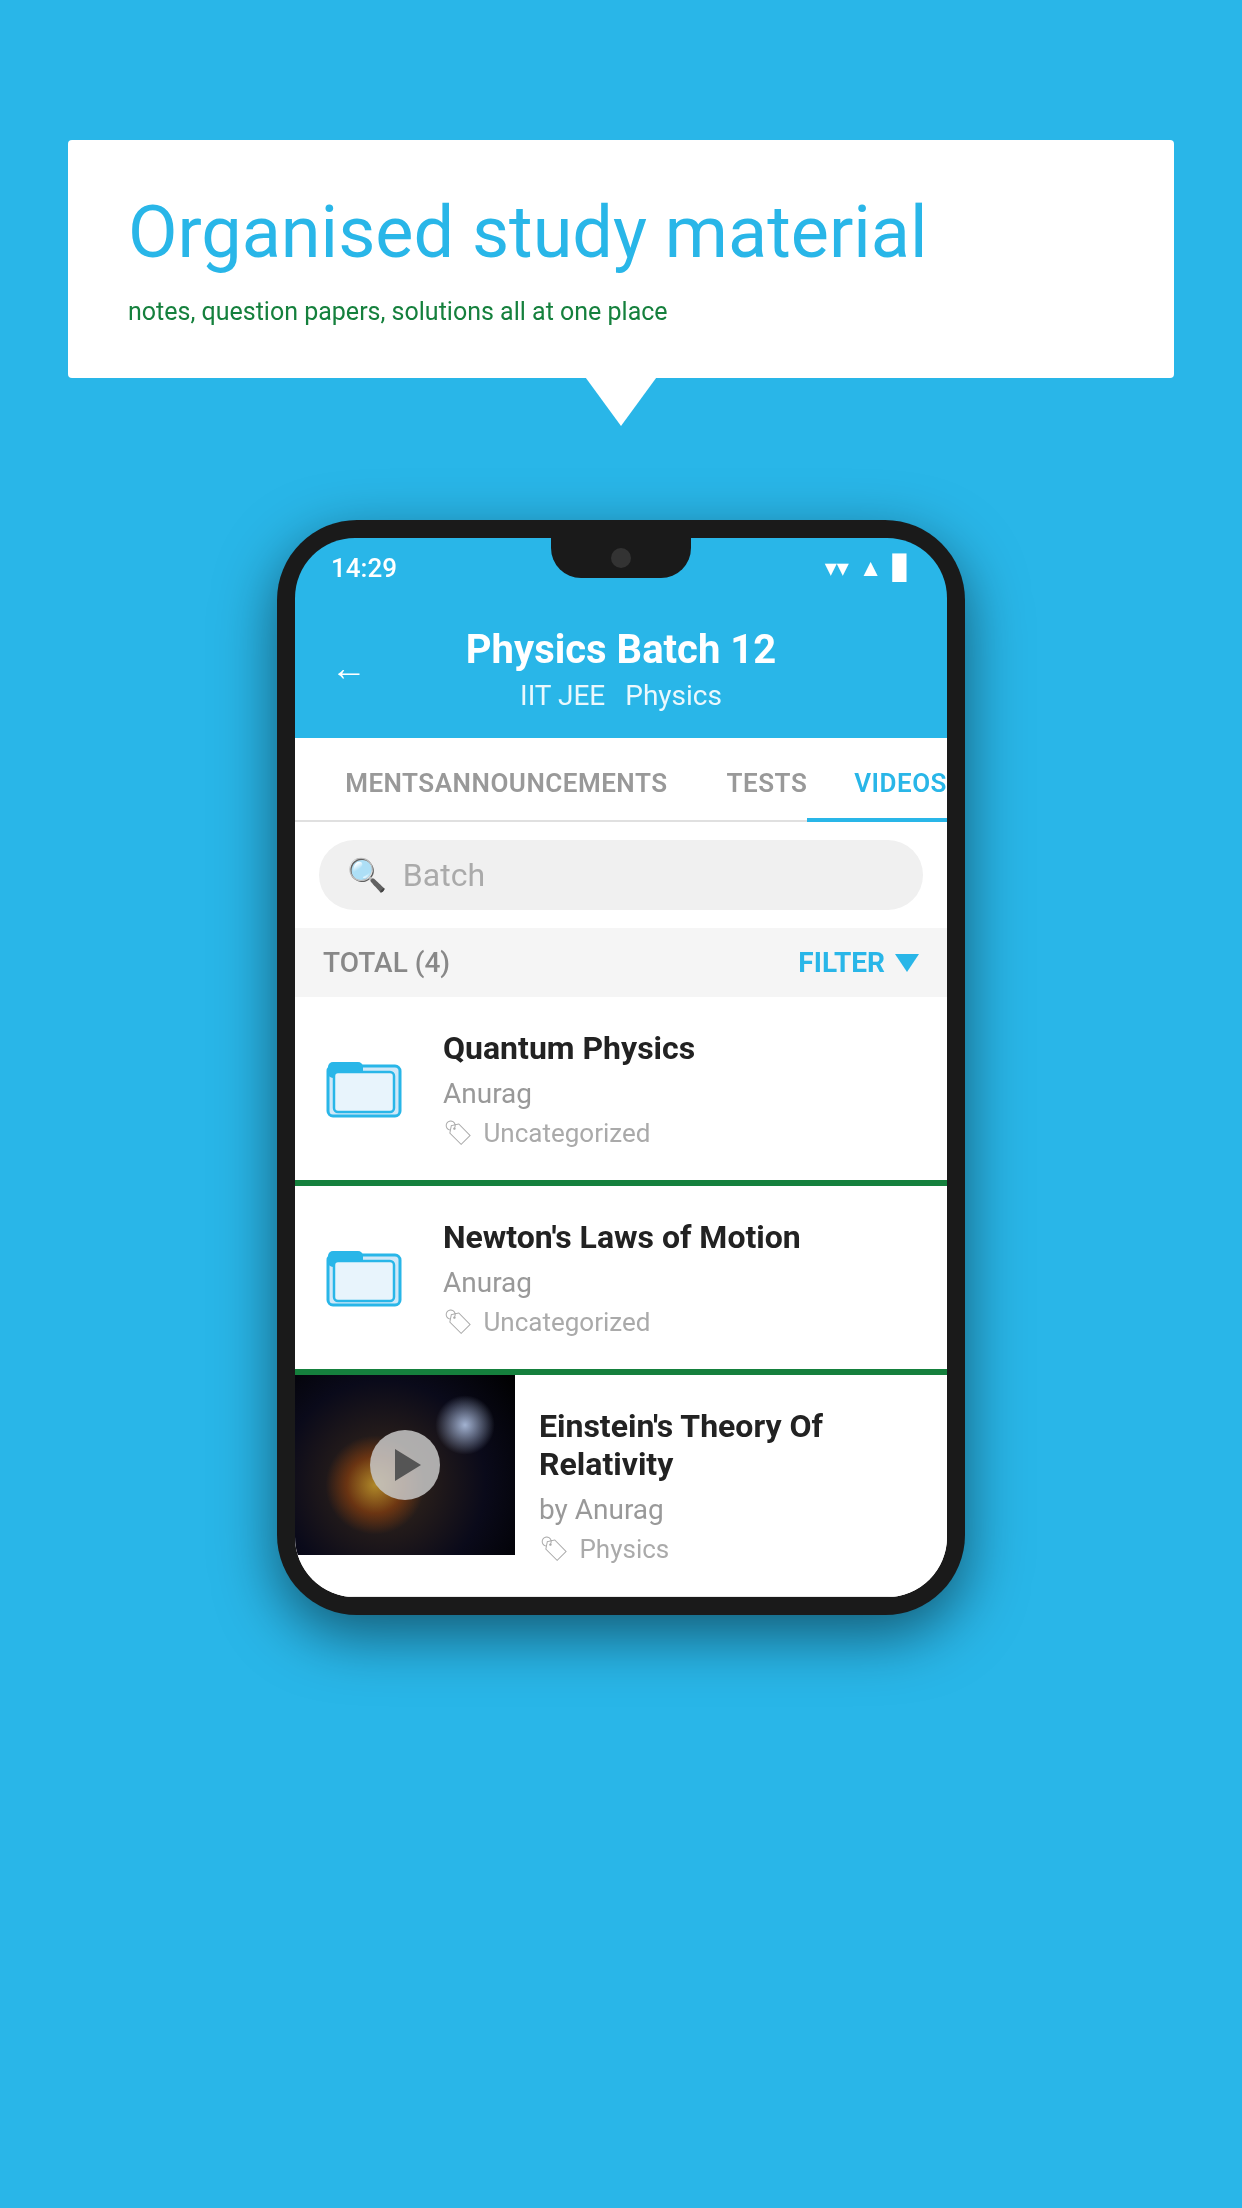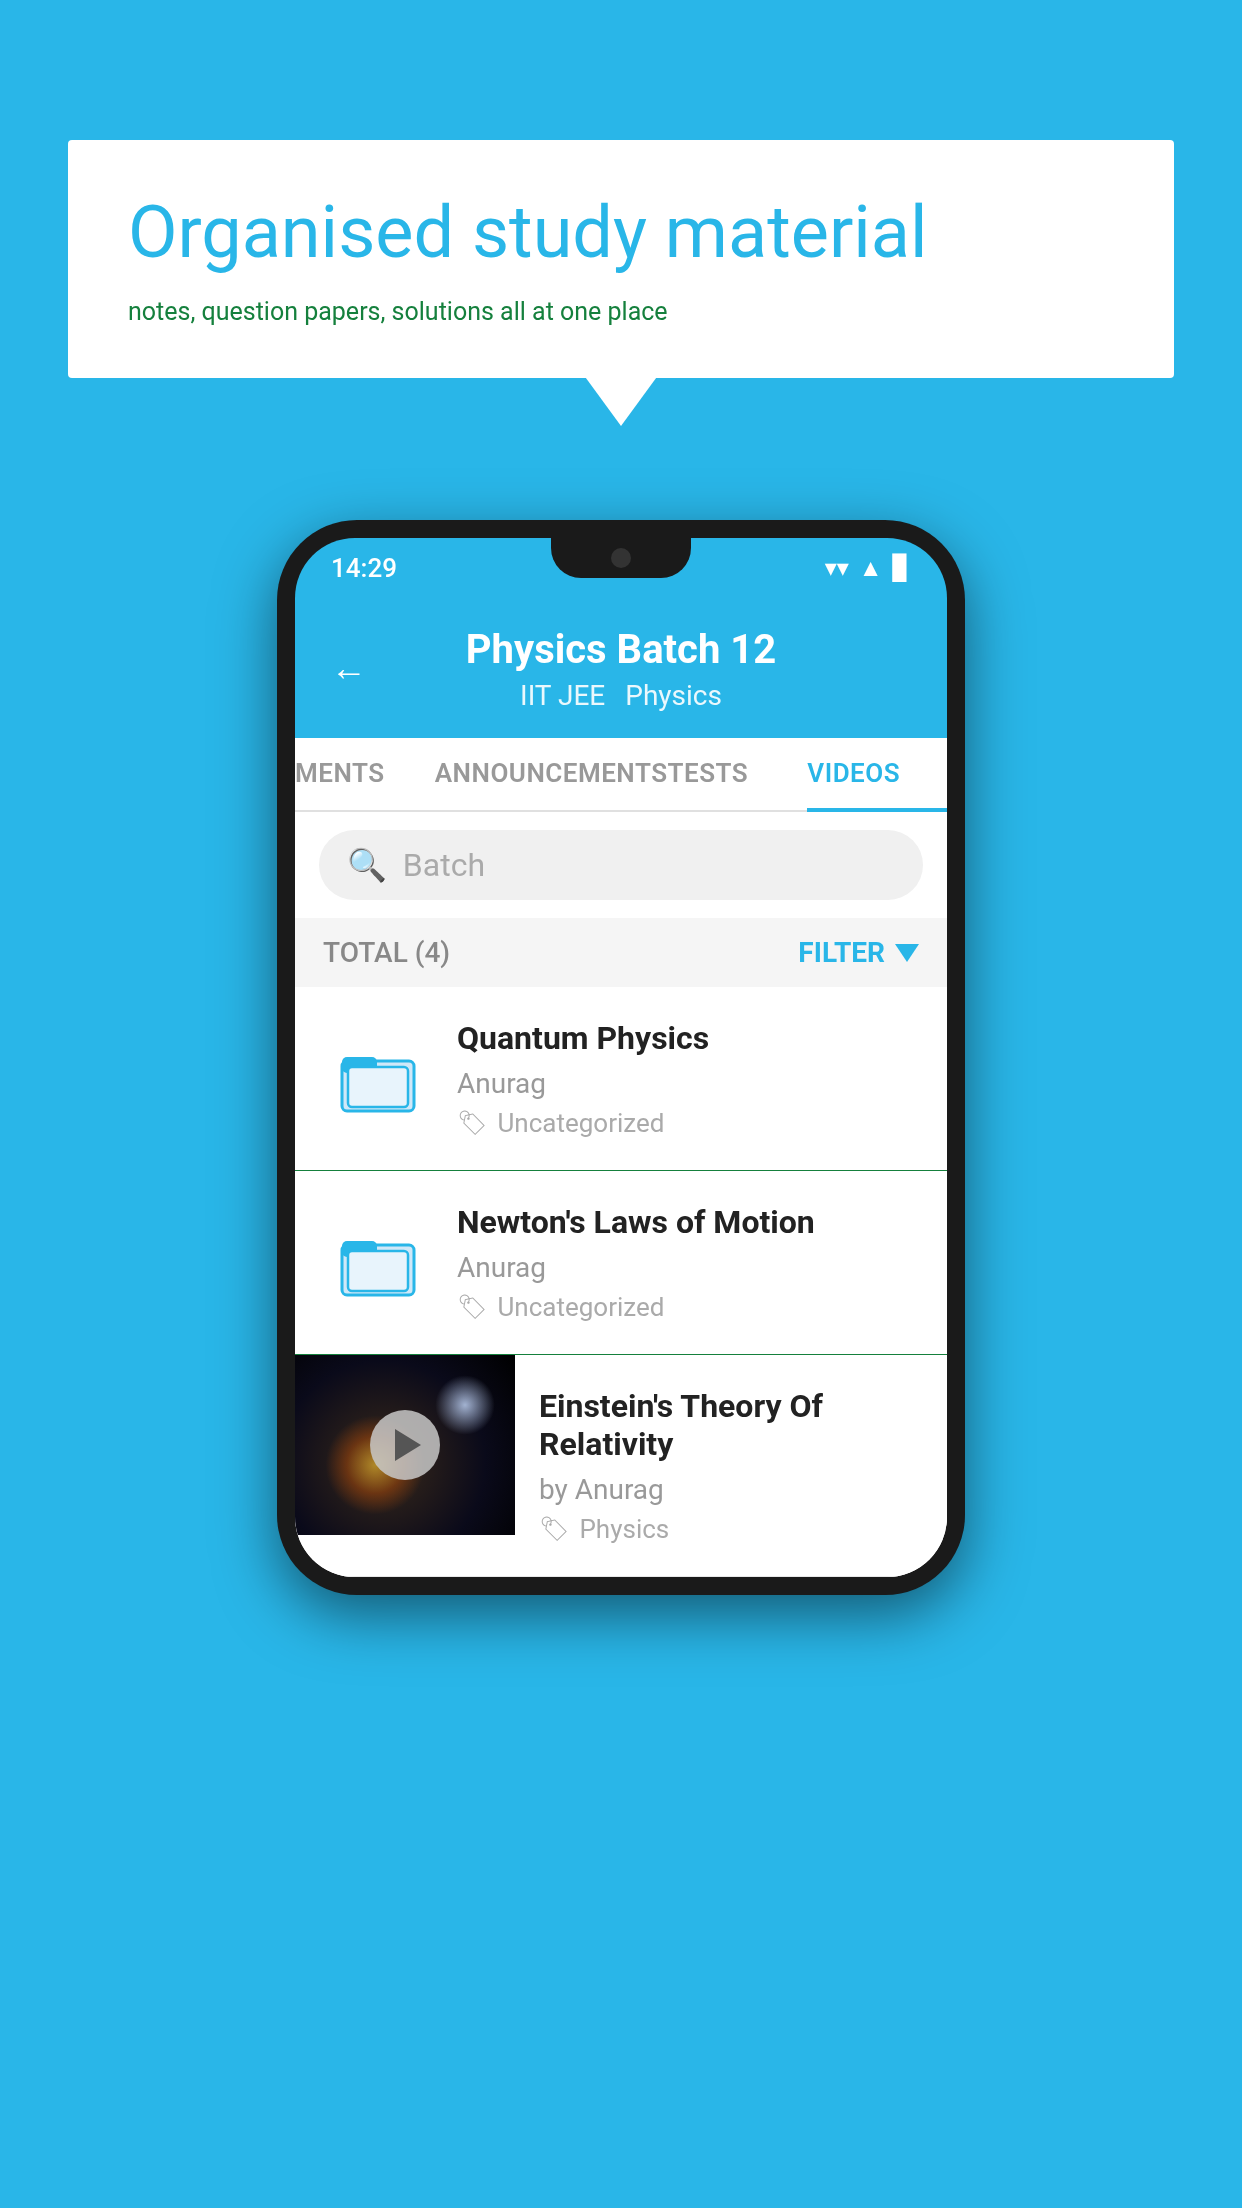--- a/index.html
+++ b/index.html
@@ -165,27 +165,28 @@
 
     
     .tabs-bar {
       background: white;
       display: flex;
       border-bottom: 2px solid #e0e0e0;
     }
 
     .tab-item {
       flex: 1;
-      text-align: left;
+      text-align: right;
       padding: 20px 0 22px;
       font-size: 26px;
       font-weight: 600;
       color: #999;
       letter-spacing: 0.5px;
       position: relative;
+      margin-top: 10px;
     }
 
     .tab-item.active {
       color: #29b6e8;
     }
 
     .tab-item.active::after {
       content: '';
       position: absolute;
       bottom: -2px;
@@ -253,23 +254,23 @@
       border-top: 18px solid #29b6e8;
     }
 
     
     .video-list {
       background: white;
     }
 
     .video-item {
       display: flex;
-      align-items: center;
-      padding: 32px 28px;
-      border-bottom: 1px solid #15803d;
+      align-items: flex-start;
+      padding: 32px 14px;
+      border-bottom: 6px solid #15803d;
       gap: 24px;
     }
 
     .video-thumb {
       width: 110px;
       min-width: 110px;
       height: 110px;
       display: flex;
       align-items: center;
       justify-content: center;

